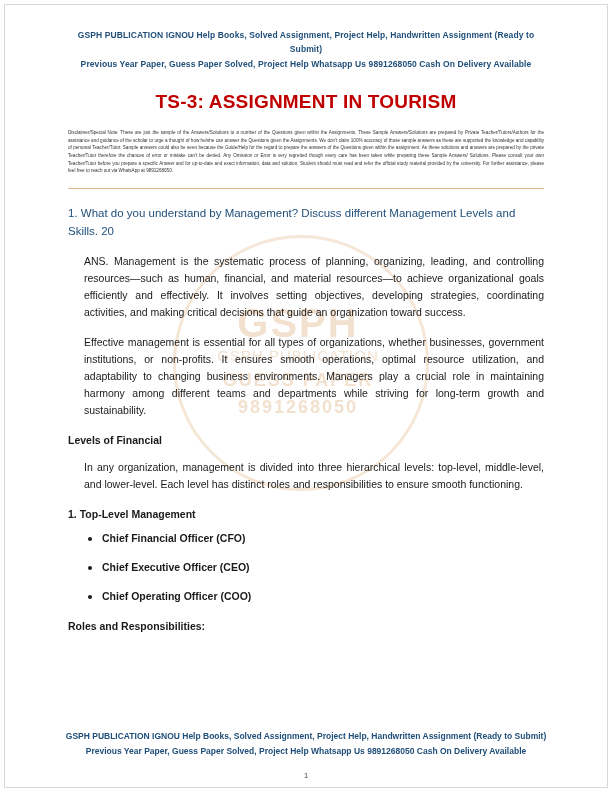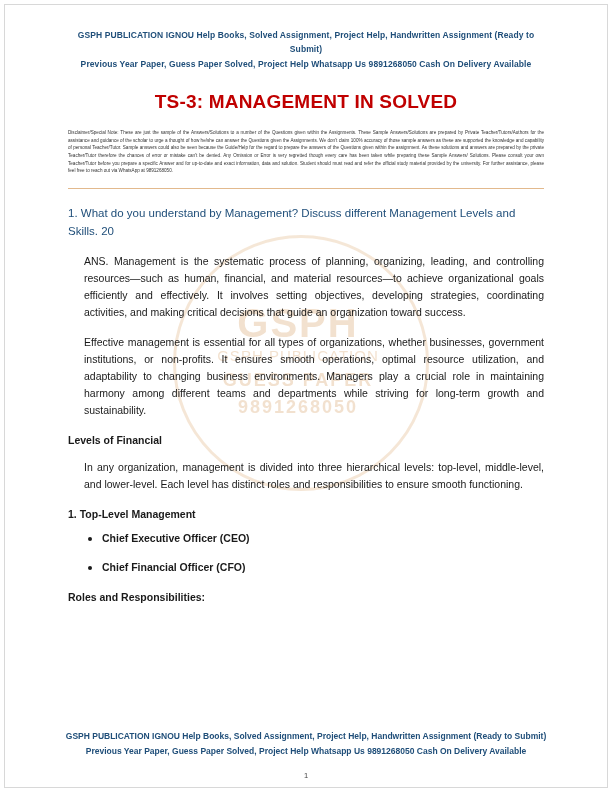--- a/index.html
+++ b/index.html
@@ -222,42 +222,43 @@
     <div class="wm-line5">9891268050</div>
   </div>
 
   <div class="content">
 
     <div class="header-block">
       <div class="header-line">GSPH PUBLICATION IGNOU Help Books, Solved Assignment, Project Help, Handwritten Assignment (Ready to Submit)</div>
       <div class="header-line">Previous Year Paper, Guess Paper Solved, Project Help Whatsapp Us 9891268050 Cash On Delivery Available</div>
     </div>
 
-    <div class="doc-title">TS-3: MANAGEMENT IN SOLVED</div>
+    <div class="doc-title">TS-3: ASSIGNMENT IN TOURISM</div>
 
     <div class="disclaimer">Disclaimer/Special Note: These are just the sample of the Answers/Solutions to a number of the Questions given within the Assignments. These Sample Answers/Solutions are prepared by Private Teacher/Tutors/Authors for the assistance and guidance of the scholar to urge a thought of how he/she can answer the Questions given the Assignments. We don't claim 100% accuracy of those sample answers as these are supported the knowledge and capability of personal Teacher/Tutor. Sample answers could also be seen because the Guide/Help for the regard to prepare the answers of the Questions given within the assignment. As these solutions and answers are prepared by the private Teacher/Tutor therefore the chances of error or mistake can't be denied. Any Omission or Error is very regretted though every care has been taken while preparing these Sample Answers/ Solutions. Please consult your own Teacher/Tutor before you prepare a specific Answer and for up-to-date and exact information, data and solution. Student should must read and refer the official study material provided by the university. For further assistance, please feel free to reach out via WhatsApp at 9891268050.</div>
 
     <div class="divider"></div>
 
     <div class="question">1. What do you understand by Management? Discuss different Management Levels and Skills. 20</div>
 
     <p class="body-text">ANS. Management is the systematic process of planning, organizing, leading, and controlling resources—such as human, financial, and material resources—to achieve organizational goals efficiently and effectively. It involves setting objectives, developing strategies, coordinating activities, and making critical decisions that guide an organization toward success.</p>
 
     <p class="body-text">Effective management is essential for all types of organizations, whether businesses, government institutions, or non-profits. It ensures smooth operations, optimal resource utilization, and adaptability to changing business environments. Managers play a crucial role in maintaining harmony among different teams and departments while striving for long-term growth and sustainability.</p>
 
     <h3 class="subhead">Levels of Financial</h3>
 
     <p class="body-text">In any organization, management is divided into three hierarchical levels: top-level, middle-level, and lower-level. Each level has distinct roles and responsibilities to ensure smooth functioning.</p>
 
     <h3 class="subhead">1. Top-Level Management</h3>
 
 
     <ul class="bullets">
+      <li>Chief Financial Officer (CFO)</li>
       <li>Chief Executive Officer (CEO)</li>
-      <li>Chief Financial Officer (CFO)</li>
+      <li>Chief Operating Officer (COO)</li>
     </ul>
 
     <h3 class="subhead">Roles and Responsibilities:</h3>
 
   </div>
 
   <div class="footer">
     <div class="footer-line">GSPH PUBLICATION IGNOU Help Books, Solved Assignment, Project Help, Handwritten Assignment (Ready to Submit)</div>
     <div class="footer-line">Previous Year Paper, Guess Paper Solved, Project Help Whatsapp Us 9891268050 Cash On Delivery Available</div>
   </div>

